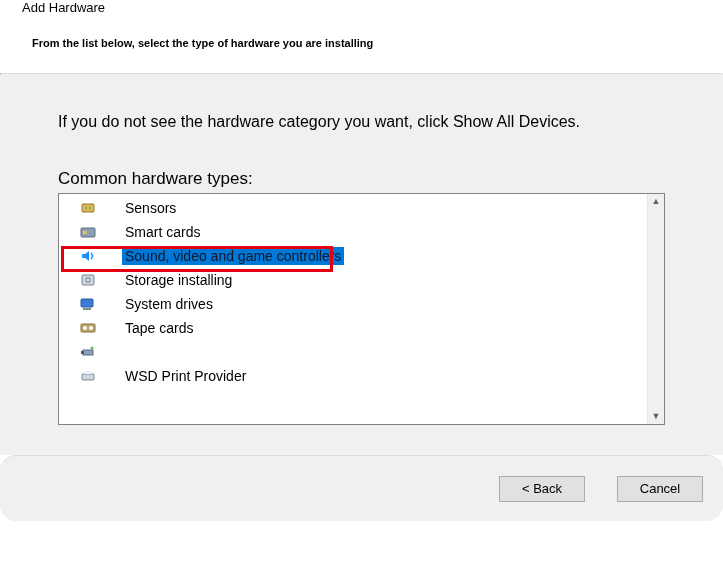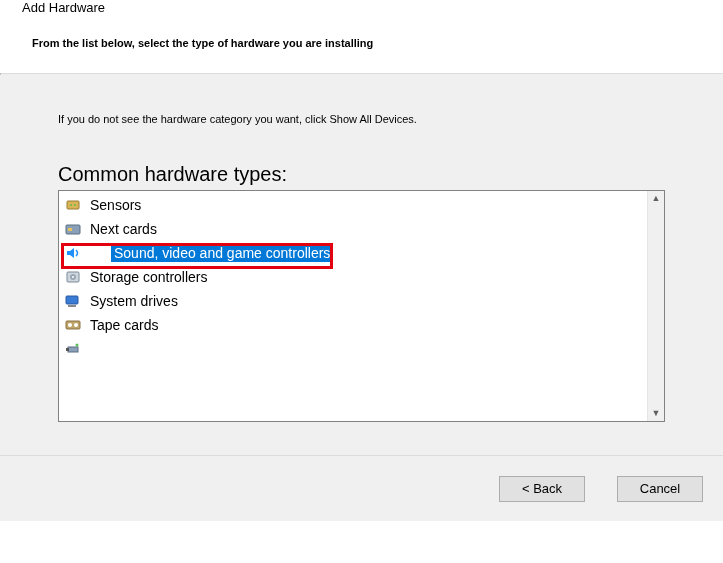--- a/index.html
+++ b/index.html
@@ -30,63 +30,63 @@
   .divider {
     border-top: 1px solid #dcdcdc;
     margin: 0;
   }
   .content {
     background: #f0f0f0;
     padding: 38px 58px 20px 58px;
     height: 380px;
   }
   .hint {
-    font-size: 11px;
+    font-size: 16px;
     margin-bottom: 38px;
   }
   .list-label {
-    font-size: 20px;
+    font-size: 17px;
     margin-bottom: 4px;
     margin-top: 28px;
   }
   .listbox-wrap {
     position: relative;
     background: #fff;
     border: 1px solid #828282;
     height: 232px;
     display: flex;
   }
   .listbox {
     flex: 1;
     overflow: hidden;
     padding: 2px 0;
   }
   .item {
     display: flex;
     align-items: center;
     height: 24px;
-    padding-left: 6px;
+    padding-left: 21px;
     font-size: 14px;
     cursor: default;
     position: relative;
+    gap: 20px;
   }
   .item .icon {
     width: 16px;
     height: 16px;
     margin-right: 6px;
     display: inline-flex;
     align-items: center;
     justify-content: center;
     flex-shrink: 0;
   }
   .item.selected .lbl {
     background: #0078d7;
-    color: #ffffff;
+    color: #0f172a;
     padding: 1px 3px;
-    margin-left: 24px;
   }
   .item .lbl {
     padding: 1px 3px;
   }
   .highlight-box {
     position: absolute;
     border: 3px solid #e3000f;
     pointer-events: none;
   }
   .scrollbar {
@@ -108,20 +108,21 @@
   .footer {
     background: #f0f0f0;
     border-top: 1px solid #dcdcdc;
     height: 66px;
     display: flex;
     justify-content: flex-end;
     align-items: center;
     padding-right: 20px;
     gap: 8px;
     position: relative;
+    border-radius: 16px;
   }
   .btn {
     width: 86px;
     height: 26px;
     background: #e1e1e1;
     border: 1px solid #adadad;
     font-family: inherit;
     font-size: 13px;
     cursor: pointer;
     position: relative;
@@ -155,40 +156,40 @@
           </span>
           <span class="lbl">Sensors</span>
         </div>
         <div class="item">
           <span class="icon">
             <svg width="16" height="16" viewBox="0 0 16 16">
               <rect x="1" y="4" width="14" height="9" rx="1" fill="#8aa0b8" stroke="#5a6e84"></rect>
               <rect x="3" y="7" width="4" height="3" fill="#e8c25a"></rect>
             </svg>
           </span>
-          <span class="lbl">Next cards</span>
+          <span class="lbl">Smart cards</span>
         </div>
         <div class="item selected">
           <span class="icon">
             <svg width="16" height="16" viewBox="0 0 16 16">
               <path d="M2 6 L5 6 L9 3 L9 13 L5 10 L2 10 Z" fill="#1e90ff"></path>
               <path d="M11 5 Q14 8 11 11" stroke="#1e90ff" fill="none" stroke-width="1.5"></path>
             </svg>
           </span>
           <span class="lbl">Sound, video and game controllers</span>
         </div>
         <div class="item">
           <span class="icon">
             <svg width="16" height="16" viewBox="0 0 16 16">
               <rect x="2" y="3" width="12" height="10" rx="1" fill="#cfd6dd" stroke="#7a8a99"></rect>
               <circle cx="8" cy="8" r="3" fill="#9aa7b3"></circle>
               <circle cx="8" cy="8" r="1" fill="#fff"></circle>
             </svg>
           </span>
-          <span class="lbl">Storage controllers</span>
+          <span class="lbl">Storage installing</span>
         </div>
         <div class="item">
           <span class="icon">
             <svg width="16" height="16" viewBox="0 0 16 16">
               <rect x="1" y="3" width="12" height="8" rx="1" fill="#3a7bd5" stroke="#2a5ba0"></rect>
               <rect x="3" y="12" width="8" height="2" fill="#888"></rect>
             </svg>
           </span>
           <span class="lbl">System drives</span>
         </div>
@@ -203,20 +204,29 @@
           <span class="lbl">Tape cards</span>
         </div>
         <div class="item">
           <span class="icon">
             <svg width="16" height="16" viewBox="0 0 16 16">
               <rect x="3" y="6" width="10" height="5" fill="#8aa0b8" stroke="#5a6e84"></rect>
               <rect x="1" y="7" width="3" height="3" fill="#555"></rect>
               <circle cx="12" cy="4" r="1.5" fill="#5bbf5b"></circle>
             </svg>
           </span>
+        </div>
+        <div class="item">
+          <span class="icon">
+            <svg width="16" height="16" viewBox="0 0 16 16">
+              <rect x="2" y="6" width="12" height="6" rx="1" fill="#cfd6dd" stroke="#7a8a99"></rect>
+              <rect x="4" y="3" width="8" height="3" fill="#eef"></rect>
+            </svg>
+          </span>
+          <span class="lbl">WSD Print Provider</span>
         </div>
       </div>
     <div class="scrollbar">
       <span class="scroll-arrow">▲</span>
       <span class="scroll-arrow">▼</span>
     </div>
     <div class="highlight-box" id="item-highlight" style="left:2px; top:52px; width:272px; height:26px;"></div>
   </div>
 </div>
 

